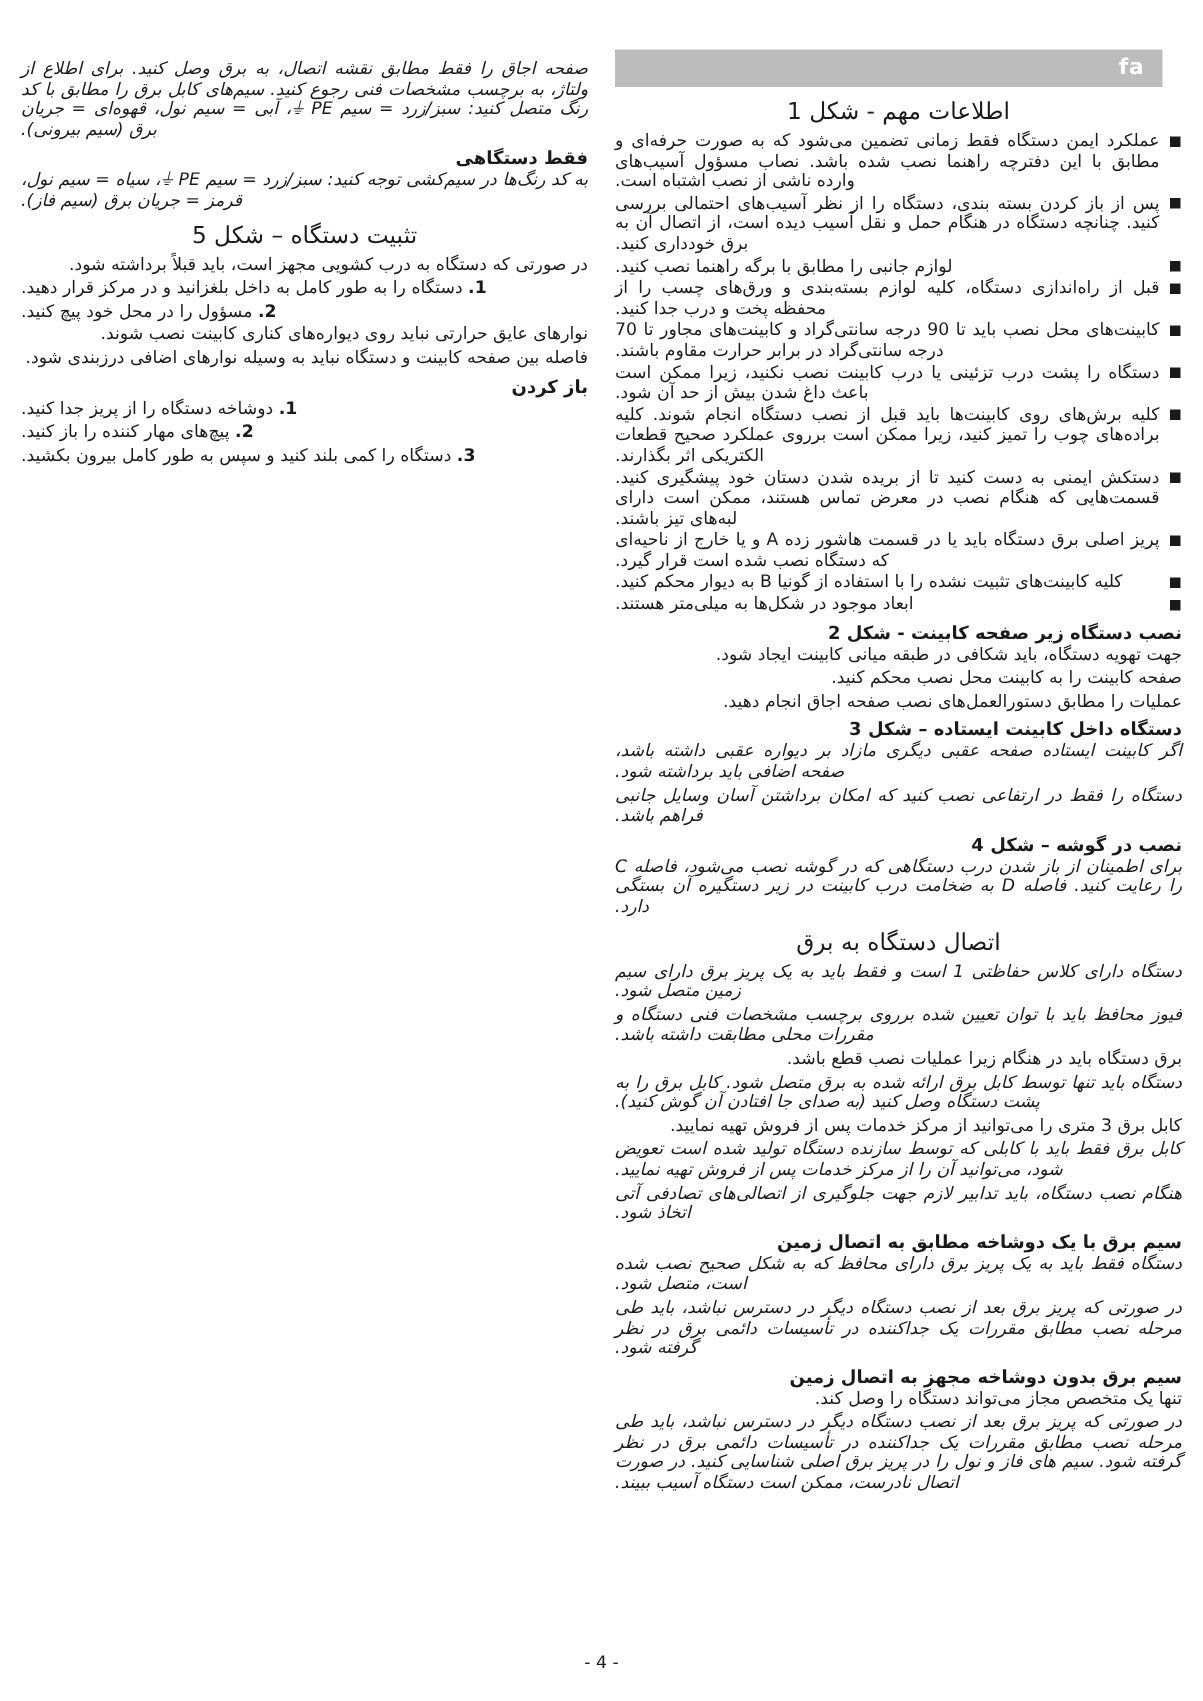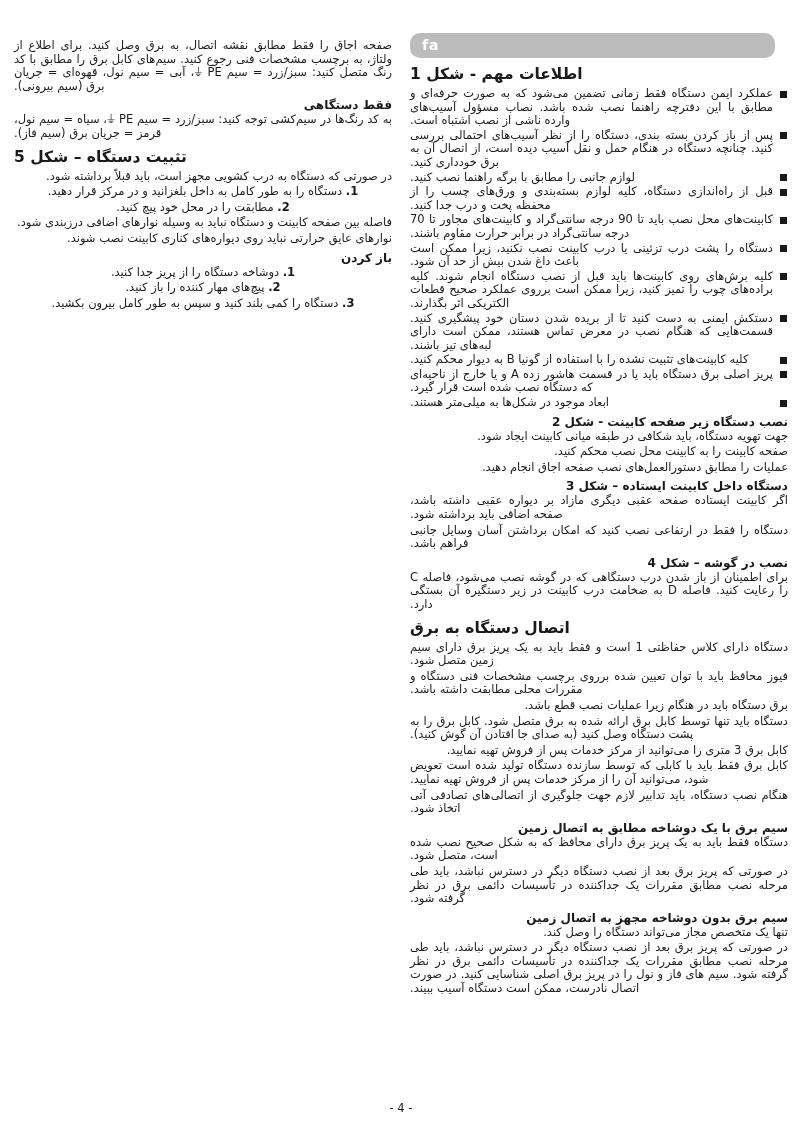--- a/index.html
+++ b/index.html
@@ -7,32 +7,32 @@
     width:802px;height:1134px;position:relative;overflow:hidden;
     font-family:"DejaVu Sans",sans-serif;color:#1a1a1a;
   }
   .page{position:absolute;inset:0;padding:33px 14px 0;box-sizing:border-box;direction:rtl;}
   .cols{display:flex;gap:18px;align-items:flex-start;}
   .col{width:378px;font-size:11.5px;line-height:13.6px;}
   .col-secondary{padding-top:6px;}
 
   .lang-bar{
     background:#bcbcbc;height:25px;margin-left:0;margin-right:13px;margin-bottom:3px;
-    display:flex;align-items:center;justify-content:flex-end;
-    padding:0 12px;box-sizing:border-box;border-radius:10px;
+    display:flex;align-items:center;justify-content:flex-start;
+    padding:0 12px;box-sizing:border-box;
   }
   .lang-bar .lang{color:#ffffff;font-weight:bold;font-size:14.5px;letter-spacing:0.5px;}
 
-  .h1{font-size:15.5px;font-weight:bold;text-align:left;margin:7px 0 3px;line-height:19px;}
+  .h1{font-size:15.5px;font-weight:normal;text-align:center;margin:7px 0 3px;line-height:19px;}
   .h2{font-size:12px;font-weight:bold;text-align:right;margin:5px 0 1px;line-height:14px;}
-  .para{text-align:justify;text-align-last:left;margin:0 0 2px;}
+  .para{text-align:justify;text-align-last:left;margin:0 0 2px;font-style:italic;}
   .line{text-align:right;margin:0 0 2px;}
   .bullet{position:relative;padding-right:15px;text-align:justify;text-align-last:left;margin:0 0 1px;}
   .bullet-marker{position:absolute;right:1px;top:3.5px;width:7px;height:7px;background:#1a1a1a;}
-  .step{text-align:center;margin:0 0 2px;}
+  .step{text-align:left;margin:0 0 2px;}
   .step-num{font-weight:bold;}
 
   .page-num{
     position:absolute;bottom:19px;left:0;right:0;text-align:center;
     font-size:11.5px;color:#1a1a1a;direction:ltr;
   }
 </style>
 </head>
 <body>
 
@@ -46,22 +46,22 @@
 
     <div class="h1">اطلاعات مهم - شکل 1</div>
         <div class="bullet"><span class="bullet-marker"></span><span>عملکرد ایمن دستگاه فقط زمانی تضمین می‌شود که به صورت حرفه‌ای و مطابق با این دفترچه راهنما نصب شده باشد. نصاب مسؤول آسیب‌های وارده ناشی از نصب اشتباه است.</span></div>
         <div class="bullet"><span class="bullet-marker"></span><span>پس از باز کردن بسته بندی، دستگاه را از نظر آسیب‌های احتمالی بررسی کنید. چنانچه دستگاه در هنگام حمل و نقل آسیب دیده است، از اتصال آن به برق خودداری کنید.</span></div>
         <div class="bullet"><span class="bullet-marker"></span><span>لوازم جانبی را مطابق با برگه راهنما نصب کنید.</span></div>
         <div class="bullet"><span class="bullet-marker"></span><span>قبل از راه‌اندازی دستگاه، کلیه لوازم بسته‌بندی و ورق‌های چسب را از محفظه پخت و درب جدا کنید.</span></div>
         <div class="bullet"><span class="bullet-marker"></span><span>کابینت‌های محل نصب باید تا 90 درجه سانتی‌گراد و کابینت‌های مجاور تا 70 درجه سانتی‌گراد در برابر حرارت مقاوم باشند.</span></div>
         <div class="bullet"><span class="bullet-marker"></span><span>دستگاه را پشت درب تزئینی یا درب کابینت نصب نکنید، زیرا ممکن است باعث داغ شدن بیش از حد آن شود.</span></div>
         <div class="bullet"><span class="bullet-marker"></span><span>کلیه برش‌های روی کابینت‌ها باید قبل از نصب دستگاه انجام شوند. کلیه براده‌های چوب را تمیز کنید، زیرا ممکن است برروی عملکرد صحیح قطعات الکتریکی اثر بگذارند.</span></div>
         <div class="bullet"><span class="bullet-marker"></span><span>دستکش ایمنی به دست کنید تا از بریده شدن دستان خود پیشگیری کنید. قسمت‌هایی که هنگام نصب در معرض تماس هستند، ممکن است دارای لبه‌های تیز باشند.</span></div>
+        <div class="bullet"><span class="bullet-marker"></span><span>پریز اصلی برق دستگاه باید یا در قسمت هاشور زده A و یا خارج از ناحیه‌ای که دستگاه نصب شده است قرار گیرد.</span></div>
         <div class="bullet"><span class="bullet-marker"></span><span>کلیه کابینت‌های تثبیت نشده را با استفاده از گونیا B به دیوار محکم کنید.</span></div>
-        <div class="bullet"><span class="bullet-marker"></span><span>پریز اصلی برق دستگاه باید یا در قسمت هاشور زده A و یا خارج از ناحیه‌ای که دستگاه نصب شده است قرار گیرد.</span></div>
         <div class="bullet"><span class="bullet-marker"></span><span>ابعاد موجود در شکل‌ها به میلی‌متر هستند.</span></div>
         <div class="h2">نصب دستگاه زیر صفحه کابینت - شکل 2</div>
         <div class="line">جهت تهویه دستگاه، باید شکافی در طبقه میانی کابینت ایجاد شود.</div>
         <div class="line">صفحه کابینت را به کابینت محل نصب محکم کنید.</div>
         <div class="line">عملیات را مطابق دستورالعمل‌های نصب صفحه اجاق انجام دهید.</div>
         <div class="h2">دستگاه داخل کابینت ایستاده – شکل 3</div>
         <div class="para">اگر کابینت ایستاده صفحه عقبی دیگری مازاد بر دیواره عقبی داشته باشد، صفحه اضافی باید برداشته شود.</div>
         <div class="para">دستگاه را فقط در ارتفاعی نصب کنید که امکان برداشتن آسان وسایل جانبی فراهم باشد.</div>
         <div class="h2">نصب در گوشه – شکل 4</div>
         <div class="para">برای اطمینان از باز شدن درب دستگاهی که در گوشه نصب می‌شود، فاصله C را رعایت کنید. فاصله D به ضخامت درب کابینت در زیر دستگیره آن بستگی دارد.</div>
@@ -82,23 +82,23 @@
       </div>
 
     <div class="col col-secondary">
 
     <div class="para">صفحه اجاق را فقط مطابق نقشه اتصال، به برق وصل کنید. برای اطلاع از ولتاژ، به برچسب مشخصات فنی رجوع کنید. سیم‌های کابل برق را مطابق با کد رنگ متصل کنید: سبز/زرد = سیم PE ⏚، آبی = سیم نول، قهوه‌ای = جریان برق (سیم بیرونی).</div>
         <div class="h2">فقط دستگاهی</div>
         <div class="para">به کد رنگ‌ها در سیم‌کشی توجه کنید: سبز/زرد = سیم PE ⏚، سیاه = سیم نول، قرمز = جریان برق (سیم فاز).</div>
         <div class="h1">تثبیت دستگاه – شکل 5</div>
         <div class="line">در صورتی که دستگاه به درب کشویی مجهز است، باید قبلاً برداشته شود.</div>
         <div class="step"><span class="step-num">1.</span><span> دستگاه را به طور کامل به داخل بلغزانید و در مرکز قرار دهید.</span></div>
-        <div class="step"><span class="step-num">2.</span><span> مطابقت را در محل خود پیچ کنید.</span></div>
+        <div class="step"><span class="step-num">2.</span><span> مسؤول را در محل خود پیچ کنید.</span></div>
+        <div class="line">نوارهای عایق حرارتی نباید روی دیواره‌های کناری کابینت نصب شوند.</div>
         <div class="line">فاصله بین صفحه کابینت و دستگاه نباید به وسیله نوارهای اضافی درزبندی شود.</div>
-        <div class="line">نوارهای عایق حرارتی نباید روی دیواره‌های کناری کابینت نصب شوند.</div>
         <div class="h2">باز کردن</div>
         <div class="step"><span class="step-num">1.</span><span> دوشاخه دستگاه را از پریز جدا کنید.</span></div>
         <div class="step"><span class="step-num">2.</span><span> پیچ‌های مهار کننده را باز کنید.</span></div>
         <div class="step"><span class="step-num">3.</span><span> دستگاه را کمی بلند کنید و سپس به طور کامل بیرون بکشید.</span></div>
       </div>
 
   </div>
 
   <div class="page-num">- 4 -</div>
 </div>

